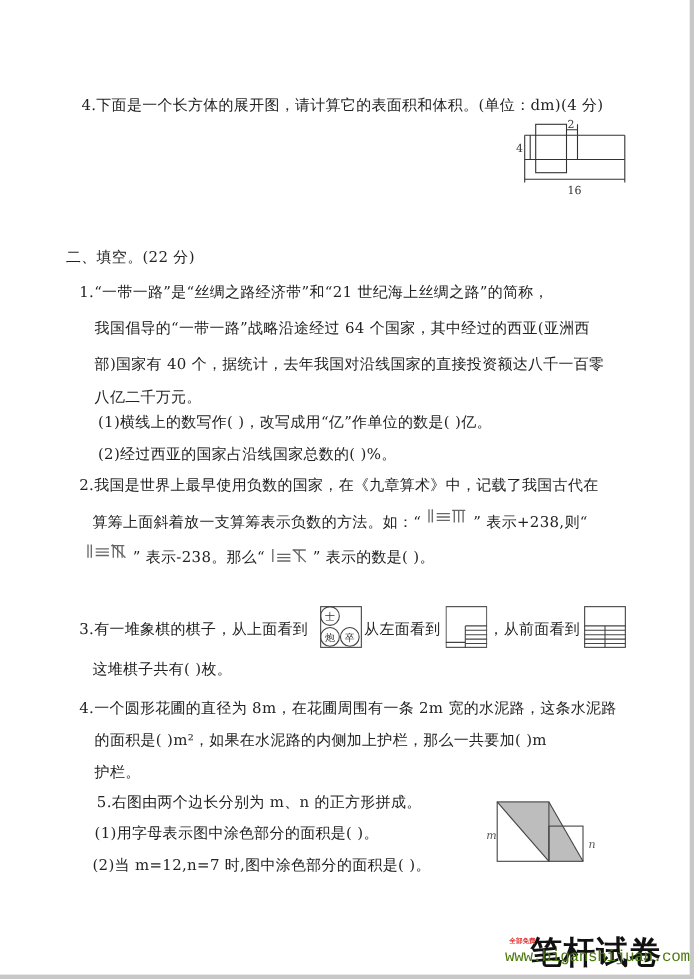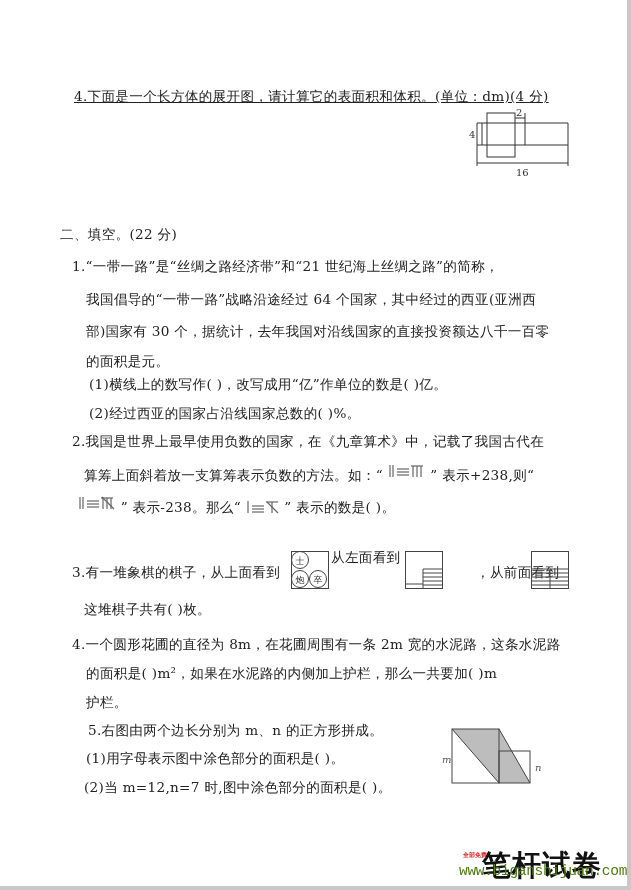--- a/index.html
+++ b/index.html
@@ -18,21 +18,21 @@
   .watermark-big { position: absolute; left: 482px; top: 826px; font-family: "DejaVu Sans", sans-serif; font-size: 29px; font-weight: bold; color: #111; letter-spacing: 1px; margin-top: 20px; }
   .watermark-small { position: absolute; left: 463px; top: 851px; font-family: "DejaVu Sans", sans-serif; font-size: 6px; color: #e03030; font-weight: bold; }
   .watermark-url { position: absolute; left: 459px; top: 863px; font-family: "Liberation Mono", "DejaVu Sans Mono", monospace; font-size: 14.5px; color: #4d7c0f; letter-spacing: -0.3px; }
 </style>
 </head>
 <body>
 
 <div class="edge-right"></div>
 <div class="edge-bottom"></div>
 
-<div class="line" style="left:74px; top:87px;text-decoration:underline;">4.下面是一个长方体的展开图，请计算它的表面积和体积。(单位：dm)(4 分)</div>
+<div class="line" style="left:74px; top:87px;">4.下面是一个长方体的展开图，请计算它的表面积和体积。(单位：dm)(4 分)</div>
 <svg style="position:absolute; left:462px; top:106px;" width="110" height="74" viewBox="0 0 110 74">
   <g stroke="#333" stroke-width="1" fill="none">
     <rect x="25" y="7" width="28" height="44"></rect>
     <line x1="15" y1="17" x2="106" y2="17"></line>
     <line x1="15" y1="39" x2="106" y2="39"></line>
     <line x1="106" y1="17" x2="106" y2="39"></line>
     <line x1="63" y1="17" x2="63" y2="39"></line>
     <line x1="53" y1="12" x2="63" y2="12"></line>
     <line x1="63" y1="7" x2="63" y2="17"></line>
     <line x1="20" y1="17" x2="20" y2="39"></line>
@@ -43,24 +43,24 @@
   <text x="7" y="32" font-size="10" fill="#333">4</text>
   <text x="54" y="10" font-size="10" fill="#333">2</text>
   <text x="54" y="70" font-size="10" fill="#333">16</text>
 </svg>
 
 <div class="line" style="left:60px; top:225px;">二、填空。(22 分)</div>
 
 <div class="line" style="left:72px; top:257px;">1.“一带一路”是“丝绸之路经济带”和“21 世纪海上丝绸之路”的简称，</div>
 <div class="line" style="left:86px; top:290px;">我国倡导的“一带一路”战略沿途经过 64 个国家，其中经过的西亚(亚洲西</div>
 <div class="line" style="left:86px; top:322px;">
-  <span>部)国家有 30 个，据统计，去年我国对沿线国家的直接投资额达</span><span class="u">八千一百零</span>
+  <span>部)国家有 40 个，据统计，去年我国对沿线国家的直接投资额达</span><span class="u">八千一百零</span>
 </div>
 <div class="line" style="left:86px; top:352px;">
-  <span class="u">的面积是</span><span>元。</span>
+  <span class="u">八亿二千万</span><span>元。</span>
 </div>
 <div class="line" style="left:89px; top:375px;">(1)横线上的数写作(          )，改写成用“亿”作单位的数是(          )亿。</div>
 <div class="line" style="left:89px; top:404px;">(2)经过西亚的国家占沿线国家总数的(      )%。</div>
 
 <div class="line" style="left:72px; top:432px;">2.我国是世界上最早使用负数的国家，在《九章算术》中，记载了我国古代在</div>
 <div class="line" style="left:84px; top:466px;">
   <span>算筹上面斜着放一支算筹表示负数的方法。如：“</span>
   <svg class="rods" width="38" height="16" viewBox="0 0 38 16" style="margin-top:-10px;">
     <g stroke="#666" stroke-width="1.2">
       <line x1="2" y1="1" x2="2" y2="13"></line>
@@ -109,34 +109,34 @@
 <div class="line" style="left:72px; top:563px;">3.有一堆象棋的棋子，从上面看到</div>
 <svg style="position:absolute; left:291px; top:551px;" width="38" height="38" viewBox="0 0 38 38">
   <rect x="0.5" y="0.5" width="37" height="37" fill="none" stroke="#444"></rect>
   <circle cx="9" cy="9" r="8.5" fill="none" stroke="#444"></circle>
   <circle cx="9" cy="28" r="8.5" fill="none" stroke="#444"></circle>
   <circle cx="27" cy="28" r="8.5" fill="none" stroke="#444"></circle>
   <text x="9" y="13" font-size="9" text-anchor="middle" fill="#333">士</text>
   <text x="9" y="32" font-size="9" text-anchor="middle" fill="#333">炮</text>
   <text x="27" y="32" font-size="9" text-anchor="middle" fill="#333">卒</text>
 </svg>
-<div class="line" style="left:331px; top:548px;">从左面看到</div>
+<div class="line" style="left:331px; top:563px;">从左面看到</div>
 <svg style="position:absolute; left:405px; top:551px;" width="38" height="38" viewBox="0 0 38 38">
   <rect x="0.5" y="0.5" width="37" height="37" fill="none" stroke="#444"></rect>
   <g stroke="#444" stroke-width="1">
     <line x1="0" y1="33" x2="18" y2="33"></line>
     <line x1="18" y1="18" x2="38" y2="18"></line>
     <line x1="18" y1="18" x2="18" y2="38"></line>
     <line x1="18" y1="22" x2="38" y2="22"></line>
     <line x1="18" y1="26" x2="38" y2="26"></line>
     <line x1="18" y1="30" x2="38" y2="30"></line>
     <line x1="18" y1="34" x2="38" y2="34"></line>
   </g>
 </svg>
-<div class="line" style="left:444px; top:563px;padding-left:32px;">，从前面看到</div>
+<div class="line" style="left:444px; top:563px;">，从前面看到</div>
 <svg style="position:absolute; left:531px; top:551px;" width="38" height="38" viewBox="0 0 38 38">
   <rect x="0.5" y="0.5" width="37" height="37" fill="none" stroke="#444"></rect>
   <g stroke="#444" stroke-width="1">
     <line x1="0" y1="18" x2="38" y2="18"></line>
     <line x1="19" y1="18" x2="19" y2="38"></line>
     <line x1="0" y1="22" x2="38" y2="22"></line>
     <line x1="0" y1="26" x2="38" y2="26"></line>
     <line x1="0" y1="30" x2="38" y2="30"></line>
     <line x1="0" y1="34" x2="38" y2="34"></line>
   </g>

